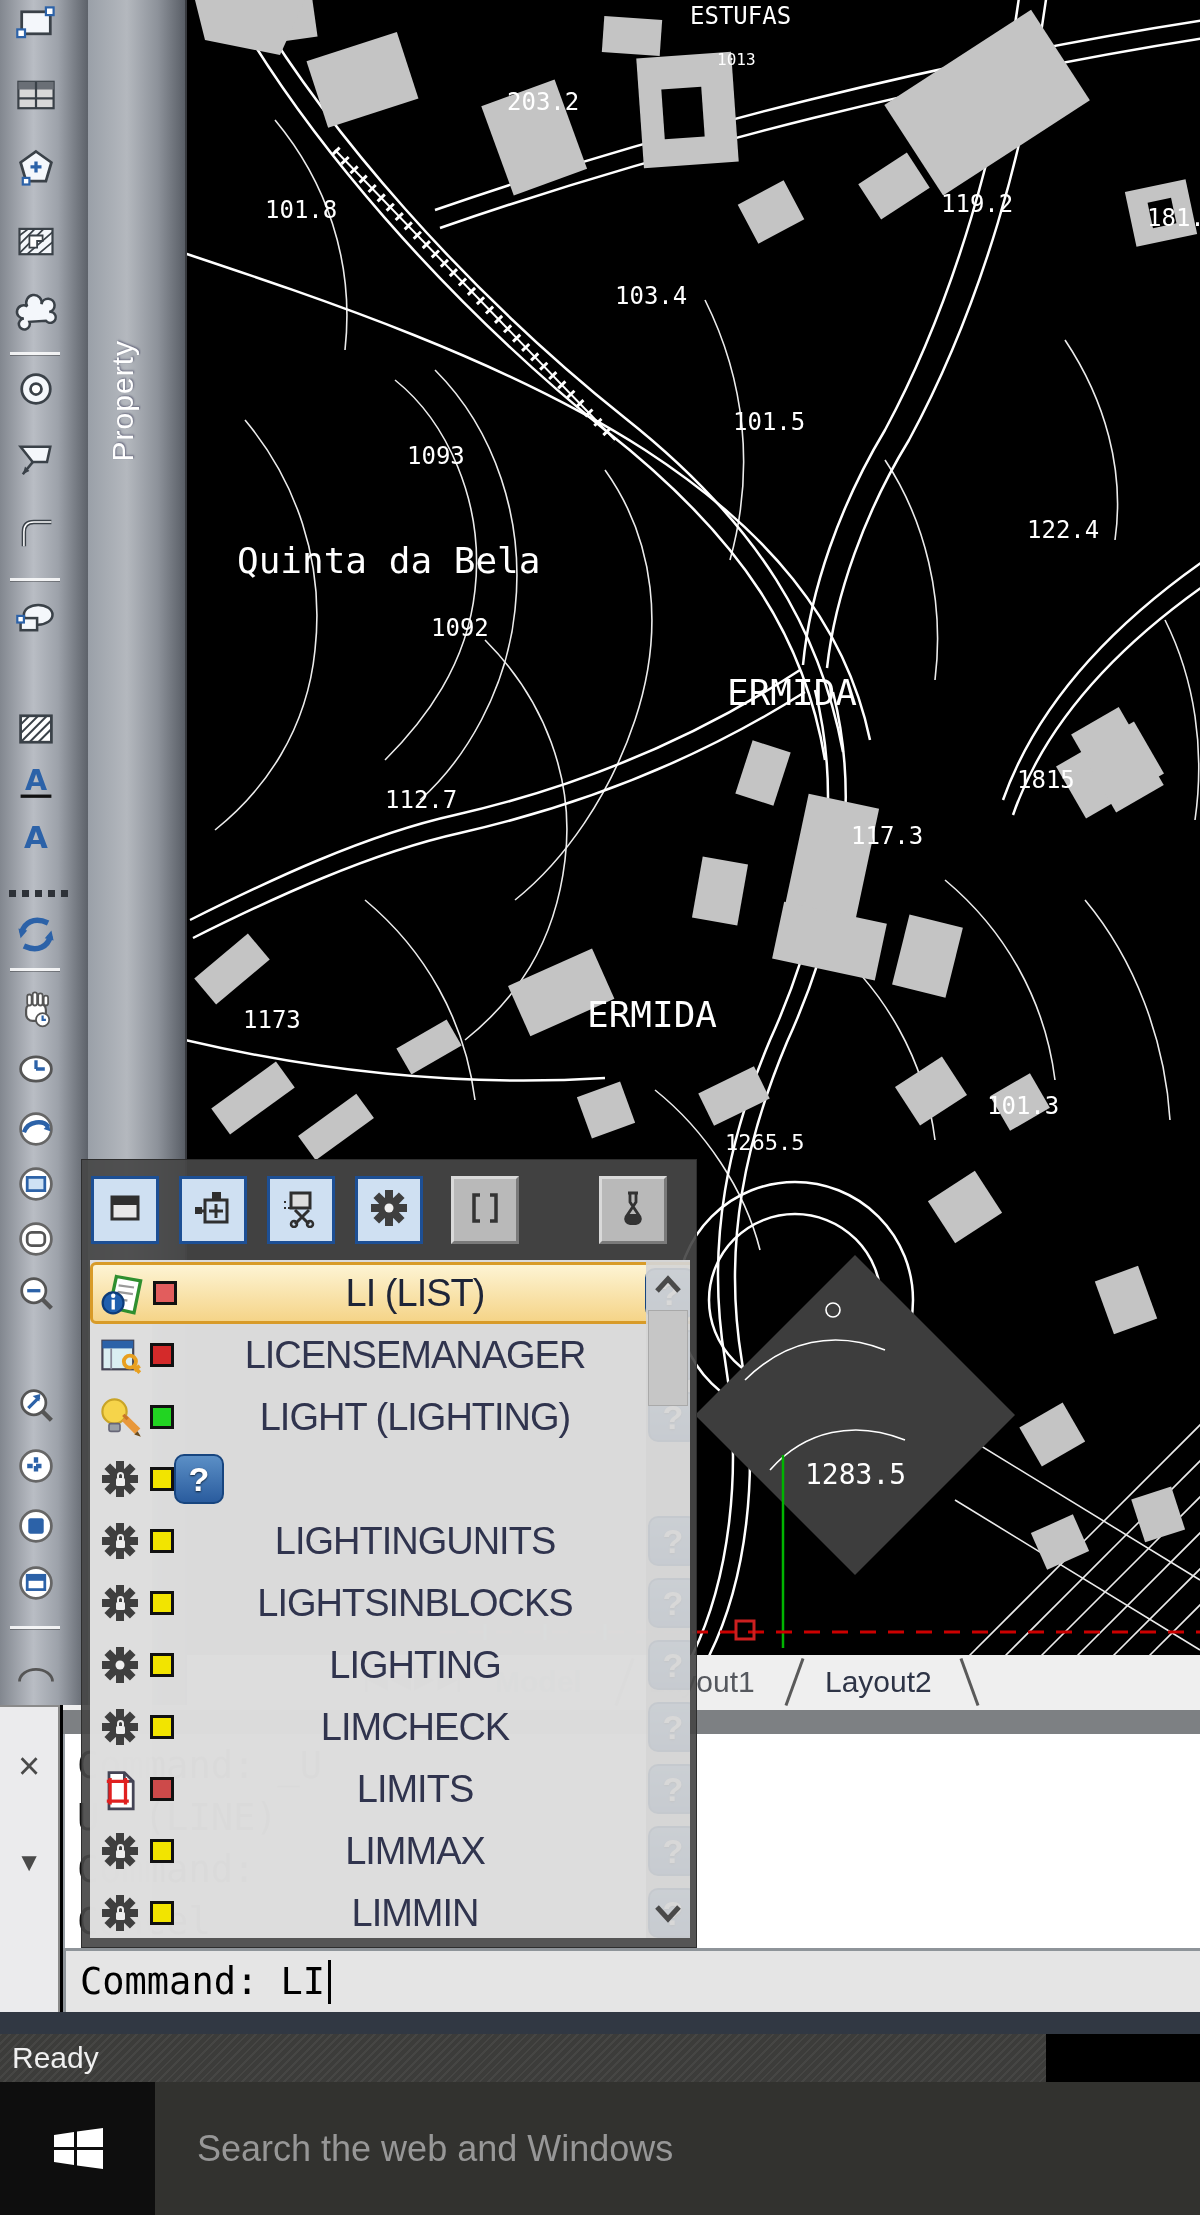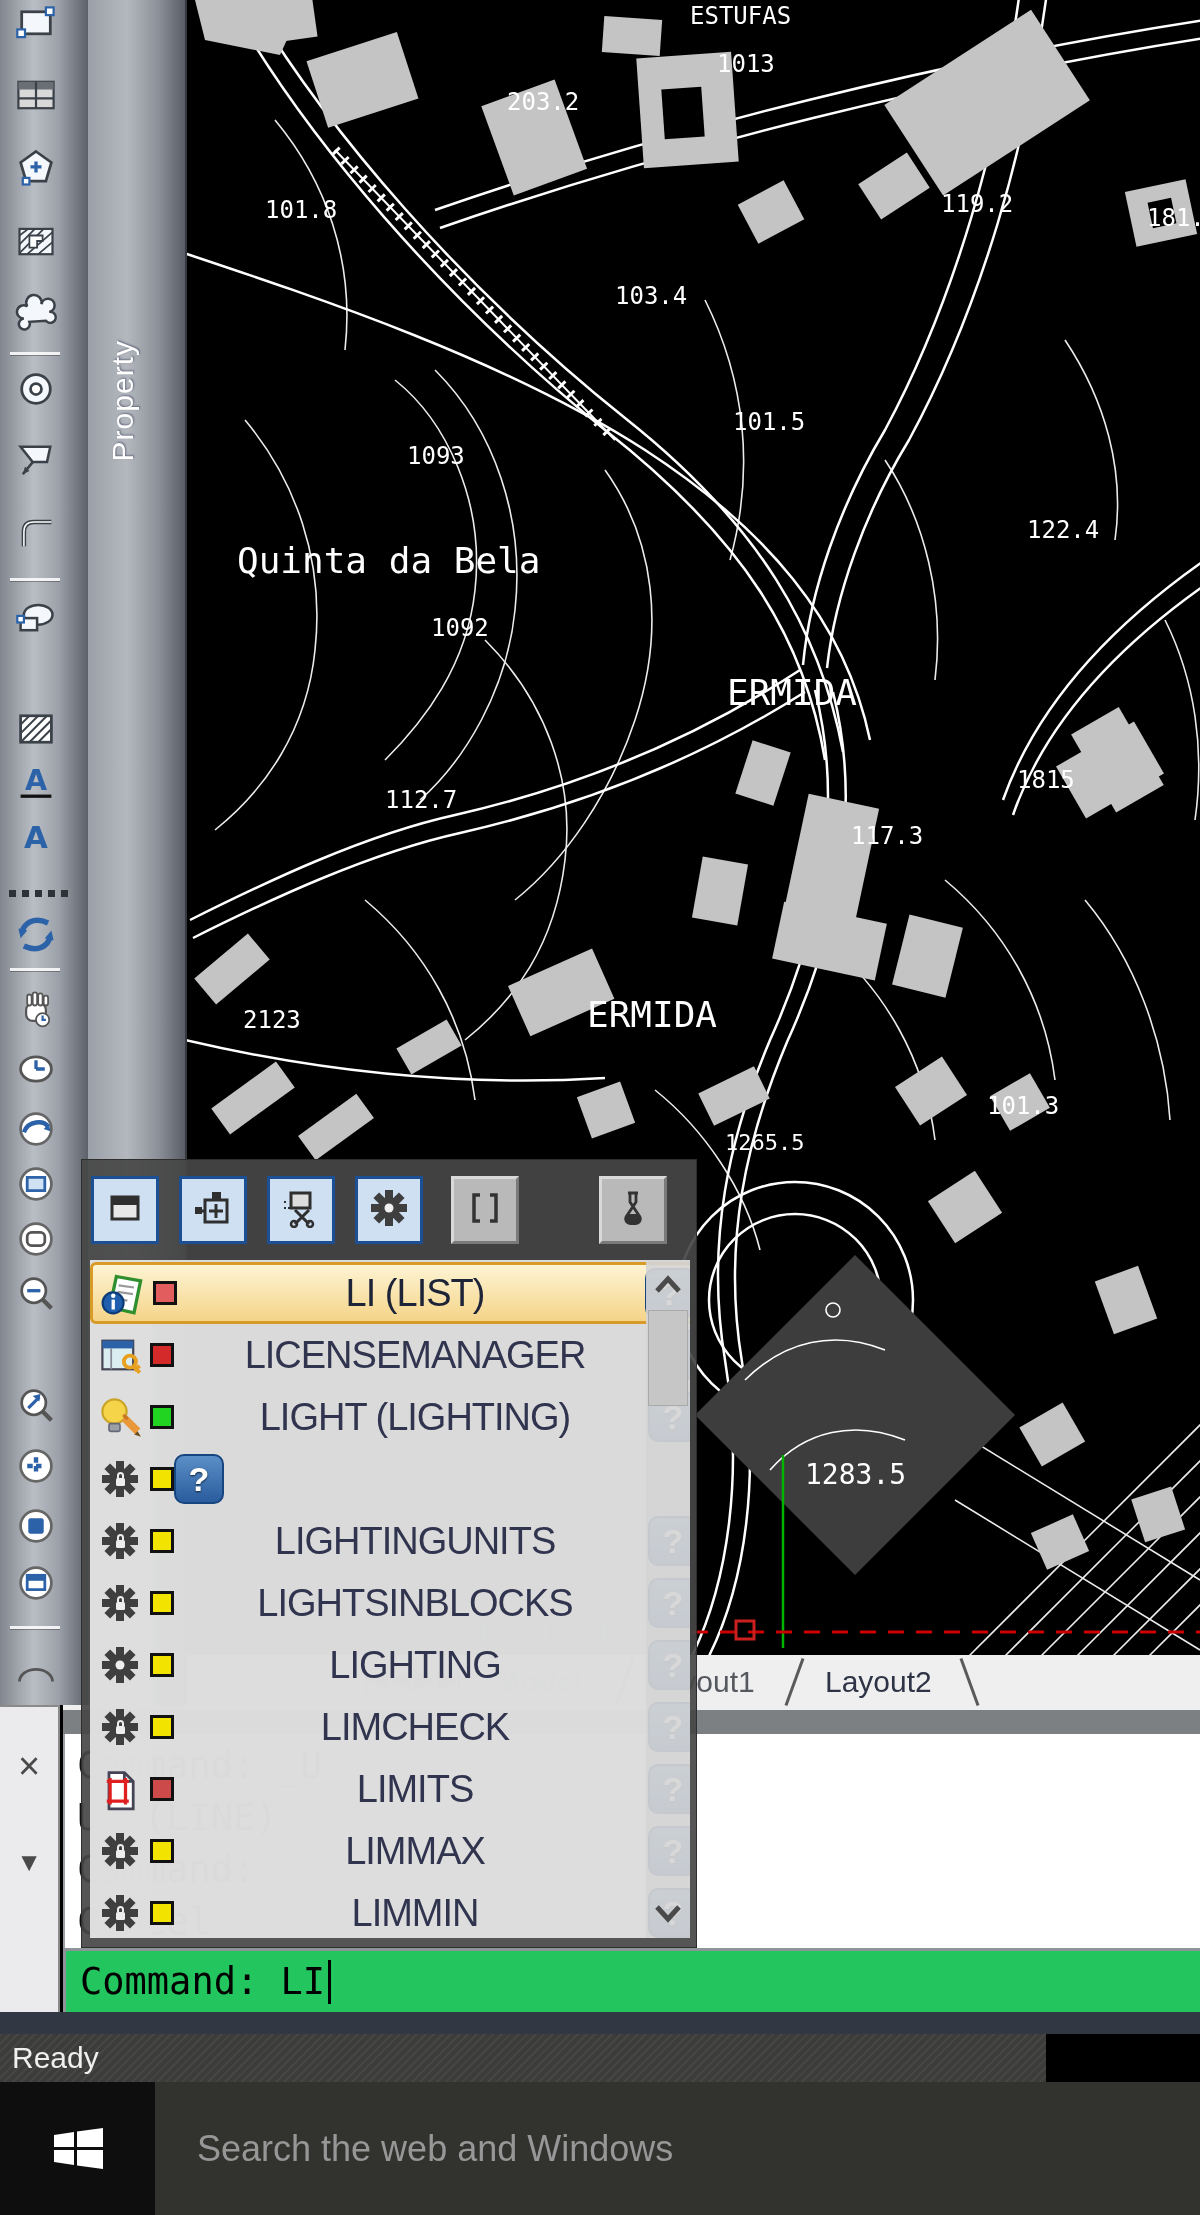--- a/index.html
+++ b/index.html
@@ -31,21 +31,21 @@
   #tabstrip{position:absolute;left:63px;top:1655px;width:1137px;height:55px;background:#efefef;z-index:2;
     border-bottom:1px solid #9a9a9a;}
   .tab-nav{position:absolute;top:8px;color:#63686f;font-size:26px;letter-spacing:-2px;}
   .tab-label{position:absolute;top:10px;font-size:30px;}
   .tab-slant{position:absolute;top:2px;width:3px;height:50px;background:#5a5a5a;transform:rotate(20deg);}
   #hband{position:absolute;left:63px;top:1710px;width:1137px;height:24px;background:#7d8083;z-index:2;}
   #cmd-window{position:absolute;left:63px;top:1734px;width:1137px;height:214px;background:#fff;z-index:2;
     border-left:2px solid #9aa0a6;}
   .cmd-history-line{position:absolute;left:12px;color:#121212;font-family:"DejaVu Sans Mono",monospace;
     font-size:37px;line-height:52px;white-space:pre;}
-  #cmd-input{position:absolute;left:63px;top:1948px;width:1137px;height:64px;background:#22c55e;z-index:2;
+  #cmd-input{position:absolute;left:63px;top:1948px;width:1137px;height:64px;background:#e5e5e5;z-index:2;
     border-top:3px solid #8e9499;border-left:3px solid #8e9499;box-sizing:border-box;
     display:flex;align-items:center;}
   #cmd-input span{margin-left:14px;font-family:"DejaVu Sans Mono",monospace;font-size:37px;color:#000;white-space:pre;}
   #caret{display:inline-block;width:3px;height:44px;background:#000;margin-left:3px;}
   
   #popup{position:absolute;left:81px;top:1159px;width:616px;height:789px;z-index:10;
     background:rgba(70,70,70,0.92);border:1px solid #2e2e2e;box-sizing:border-box;}
   #popup-toolbar{position:absolute;left:0;top:14px;height:78px;width:100%;}
   .ptb-btn{position:absolute;top:2px;width:68px;height:68px;box-sizing:border-box;display:flex;align-items:center;justify-content:center;}
   .ptb-btn.on{background:#cfe0f2;border:3px solid #1d4f94;}
@@ -174,36 +174,36 @@
       <line x1="255" y1="1632" x2="1015" y2="1632" stroke="#cc0000" stroke-width="3" stroke-dasharray="16 12"></line>
       <g stroke="#00c8c8" stroke-width="3">
         <line x1="300" y1="1624" x2="300" y2="1640"></line>
           <line x1="360" y1="1624" x2="360" y2="1640"></line>
         <line x1="420" y1="1624" x2="420" y2="1640"></line>
       </g>
       <rect x="551" y="1621" width="18" height="18" fill="none" stroke="#cc2020" stroke-width="3"></rect>
     </svg>
     <div id="map-labels">
         <span class="map-label" style="left: 505px; top: 2px; font-size: 24px;">ESTUFAS</span>
-        <span class="map-label" style="left: 532px; top: 50px; font-size: 24px;">1013</span>
+        <span class="map-label" style="left: 532px; top: 50px; font-size: 16px;">1013</span>
         <span class="map-label" style="left: 322px; top: 88px; font-size: 24px;">203.2</span>
         <span class="map-label" style="left: 80px; top: 196px; font-size: 24px;">101.8</span>
         <span class="map-label" style="left: 430px; top: 282px; font-size: 24px;">103.4</span>
         <span class="map-label" style="left: 756px; top: 190px; font-size: 24px;">119.2</span>
         <span class="map-label" style="left: 962px; top: 204px; font-size: 24px;">181.6</span>
         <span class="map-label" style="left: 222px; top: 442px; font-size: 24px;">1093</span>
         <span class="map-label" style="left: 548px; top: 408px; font-size: 24px;">101.5</span>
         <span class="map-label" style="left: 842px; top: 516px; font-size: 24px;">122.4</span>
         <span class="map-label" style="left: 52px; top: 540px; font-size: 36px;">Quinta da Bela</span>
         <span class="map-label" style="left: 246px; top: 614px; font-size: 24px;">1092</span>
         <span class="map-label" style="left: 542px; top: 672px; font-size: 36px;">ERMIDA</span>
         <span class="map-label" style="left: 200px; top: 786px; font-size: 24px;">112.7</span>
         <span class="map-label" style="left: 666px; top: 822px; font-size: 24px;">117.3</span>
         <span class="map-label" style="left: 832px; top: 766px; font-size: 24px;">1815</span>
-        <span class="map-label" style="left: 58px; top: 1006px; font-size: 24px;">2123</span>
+        <span class="map-label" style="left: 58px; top: 1006px; font-size: 24px;">1173</span>
         <span class="map-label" style="left: 402px; top: 994px; font-size: 36px;">ERMIDA</span>
         <span class="map-label" style="left: 802px; top: 1092px; font-size: 24px;">101.3</span>
         <span class="map-label" style="left: 540px; top: 1130px; font-size: 22px;">1265.5</span>
         <span class="map-label" style="left: 620px; top: 1458px; font-size: 28px;">1283.5</span>
       </div>
   </div>
 
   <div id="tabstrip">
     <span class="tab-nav" style="left:300px" id="tabnav">|◀ ◀ ▶ ▶|</span>
     <span class="tab-label" style="left:432px;font-weight:bold;color:#8f939b" id="tab0">Model</span>

